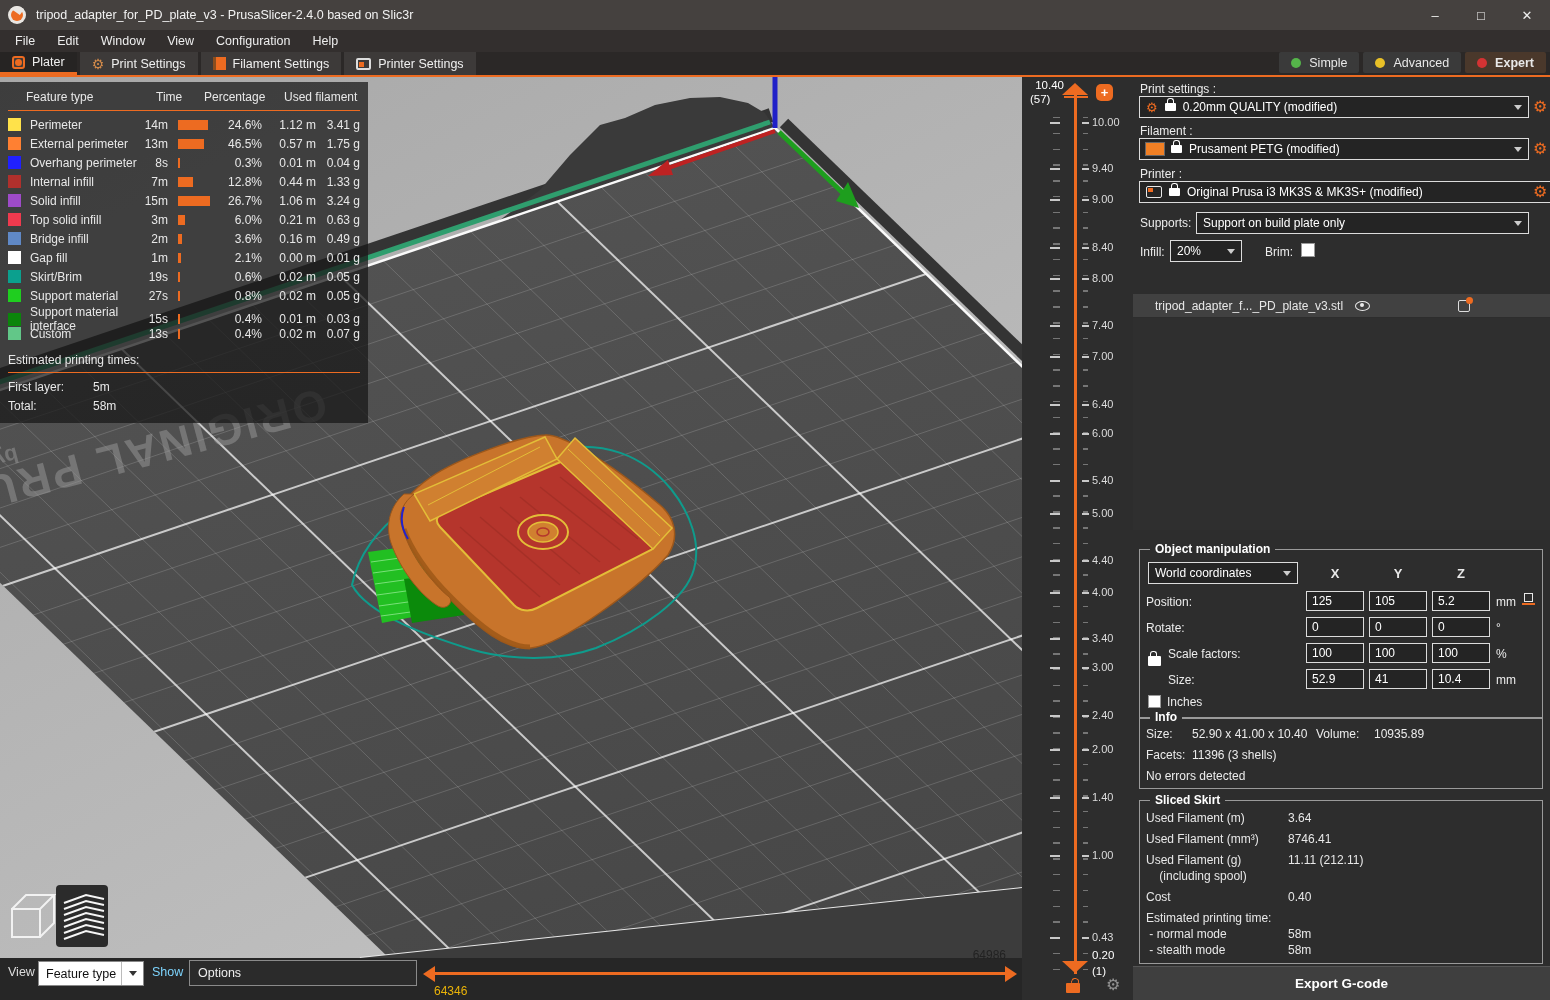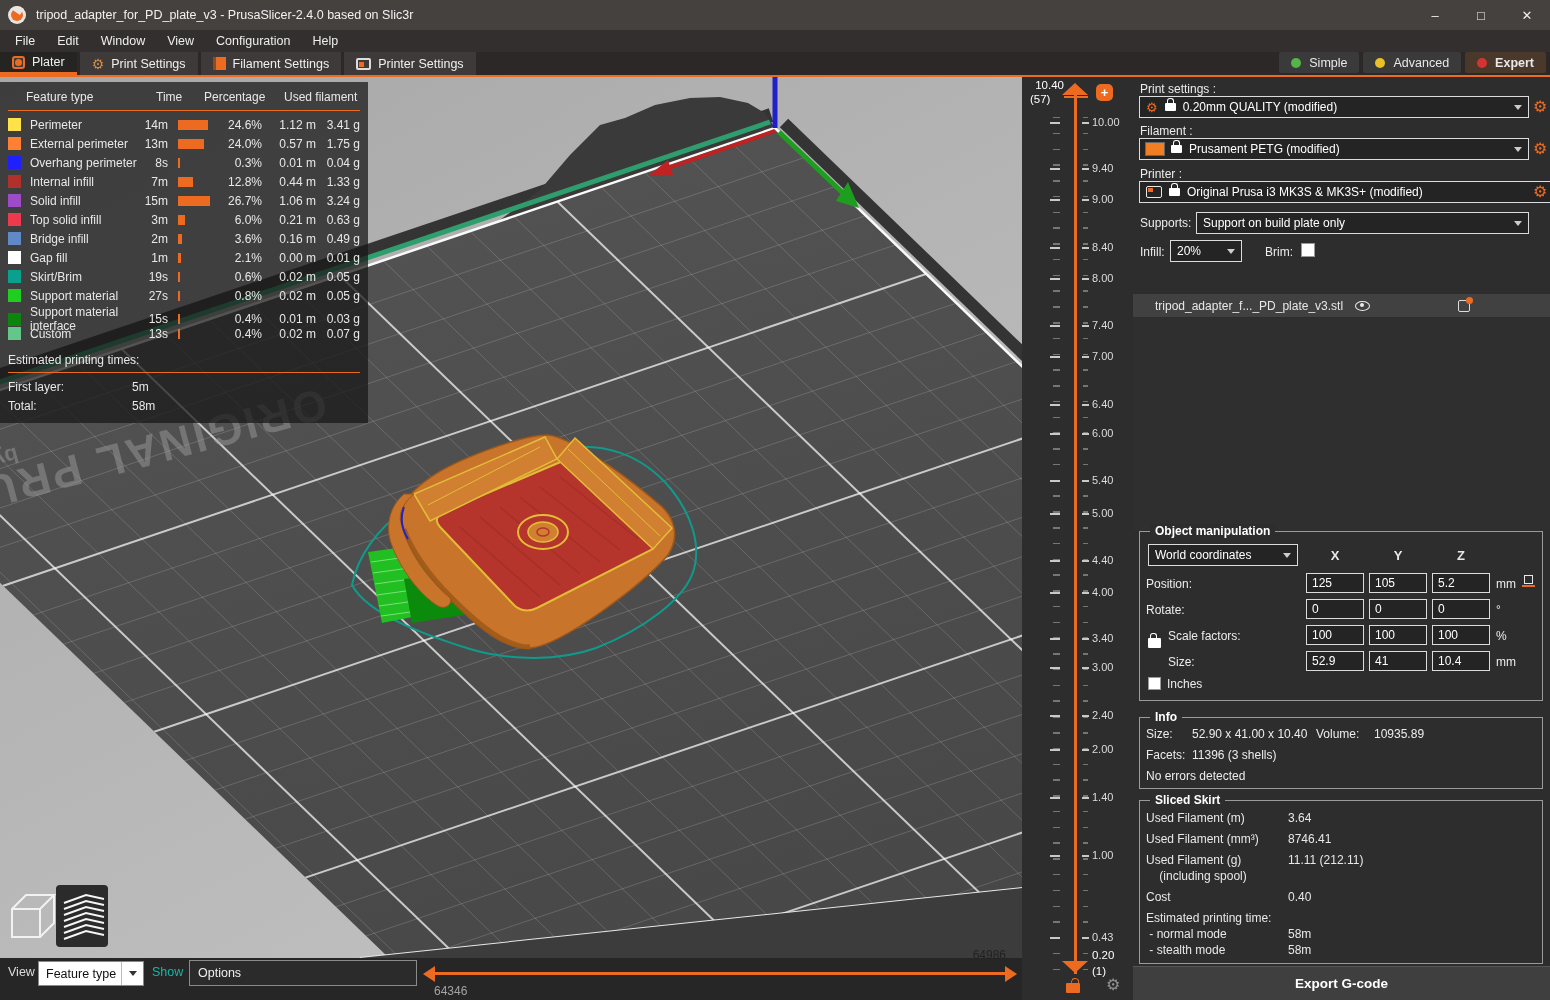--- a/index.html
+++ b/index.html
@@ -45,21 +45,21 @@
   .legend { left:0; top:82px; width:368px; background:rgba(24,24,24,0.74); padding:6px 8px 8px 8px; }
   .lg-head { display:grid; grid-template-columns:148px 36px 92px 90px; font-size:12px; color:#e8e8e8; padding:2px 0 6px 0; }
   .lg-divider { height:1px; background:#ED6B21; margin-bottom:4px; }
   .lg-row { display:grid; grid-template-columns:22px 108px 36px 40px 48px 54px 44px; align-items:center; height:19px; font-size:12px; }
   .lg-swatch { width:13px; height:13px; }
   .lg-time { text-align:right; padding-right:6px; }
   .lg-barcell { padding-left:4px; }
   .lg-bar { height:10px; background:#ED6B21; }
   .lg-pct, .lg-m, .lg-g { text-align:right; }
   .lg-times-title { margin-top:8px; padding:2px 0 5px 0; }
-  .lg-times-row { display:grid; grid-template-columns:85px auto; height:19px; align-items:center;gap:39px; }
+  .lg-times-row { display:grid; grid-template-columns:85px auto; height:19px; align-items:center; }
 
   
   .bottombar { left:0; top:958px; width:1022px; height:42px; background:#262626; }
   .white-select { background:#fff; color:#111; border:1px solid #888; display:flex; align-items:center; }
   .white-select .txt { padding-left:7px; }
   .white-select .chevbox { margin-left:auto; width:22px; height:100%; border-left:1px solid #bbb; display:flex; align-items:center; justify-content:center; }
   .tri-down-dark { width:0; height:0; border-left:4px solid transparent; border-right:4px solid transparent; border-top:5px solid #333; }
   .dark-field { background:#2b2b2b; border:1px solid #8a8a8a; color:#eee; display:flex; align-items:center; padding-left:8px; }
   .hline { height:3px; background:#ED6B21; }
   .tri-left { width:0; height:0; border-top:8px solid transparent; border-bottom:8px solid transparent; border-right:12px solid #ED6B21; }
@@ -359,21 +359,21 @@
           <span class="lg-m">1.12 m</span>
           <span class="lg-g">3.41 g</span>
         </div>
         <div class="lg-row">
           <span class="lg-swatch" style="background: rgb(255, 128, 50);"></span>
           <span class="">External perimeter</span>
           <span class="lg-time">13m</span>
           <span class="lg-barcell">
             <div class="lg-bar" style="width: 26px;"></div>
           </span>
-          <span class="lg-pct">24.0%</span>
+          <span class="lg-pct">46.5%</span>
           <span class="lg-m">0.57 m</span>
           <span class="lg-g">1.75 g</span>
         </div>
         <div class="lg-row">
           <span class="lg-swatch" style="background: rgb(32, 32, 255);"></span>
           <span class="">Overhang perimeter</span>
           <span class="lg-time">8s</span>
           <span class="lg-barcell">
             <div class="lg-bar" style="width: 2px;"></div>
           </span>
@@ -494,28 +494,28 @@
   </div>
 
   <div class="abs bottombar"></div>
   <div class="abs" style="left:8px; top:965px; font-size:12.5px; color:#ddd">View</div>
   <div class="abs white-select" style="left:38px; top:961px; width:106px; height:25px; font-size:12.5px">
     <span class="txt">Feature type</span>
     <span class="chevbox">
         <span class="tri-down-dark"></span>
       </span>
   </div>
-  <div class="abs" style="left:152px; top:965px; font-size:12.5px; color:#14b8a6">Show</div>
+  <div class="abs" style="left:152px; top:965px; font-size:12.5px; color:#7dd3fc">Show</div>
   <div class="abs dark-field" style="left:189px; top:960px; width:228px; height:26px; font-size:12.5px">
     <span>Options</span>
   </div>
   <div class="abs hline" style="left:432px; top:972px; width:576px"></div>
   <div class="abs tri-left" style="left:423px; top:966px"></div>
   <div class="abs tri-right" style="left:1005px; top:966px"></div>
-  <div class="abs" style="left:434px; top:984px; font-size:12px; color:#a3a3a3">64346</div>
+  <div class="abs" style="left:434px; top:984px; font-size:12px; color:#eab308">64346</div>
   <div class="abs" style="left:946px; top:948px; width:60px; text-align:right; font-size:12px; color:#222">64986</div>
 
   <div class="abs sliderstrip">
     <div class="slider-val" style="left:2px; top:2px; width:40px; text-align:right">10.40</div>
     <div class="slider-val" style="left:8px; top:16px">(57)</div>
     <div class="vline"></div>
     <div class="tri-up" style="left:40px; top:6px"></div>
     <div class="abs" style="left:42px; top:19px; width:24px; height:2px; background:#ED6B21"></div>
     <div class="plusbtn">+</div>
     <div class="tickcol" style="left:31px; top:40px; width:7px; height:860px"></div>
@@ -632,21 +632,21 @@
   <div class="plabel" style="left:1265px; top:245px">Brim:</div>
   <div class="checkbox" style="left:1301px; top:243px"></div>
 
   <div class="objrow" style="top:294px; left:1133px">
     <span style="padding-left:22px">tripod_adapter_f..._PD_plate_v3.stl</span>
     <span class="eye" style="margin-left:12px"></span>
     <span class="editobj-ic" style="margin-left:88px"></span>
   </div>
   <div class="listarea" style="left:1133px; top:318px; height:212px"></div>
 
-  <div class="group" style="left:1139px; top:531px; width:404px; height:170px">
+  <div class="group" style="left:1139px; top:549px; width:404px; height:170px">
     <div class="gtitle">Object manipulation</div>
     <div class="combo" style="left:8px; top:12px; width:150px">
       <span>World coordinates</span>
       <span class="chev"></span>
     </div>
     <div class="axis-head" style="left:166px; top:16px">X</div>
     <div class="axis-head" style="left:229px; top:16px">Y</div>
     <div class="axis-head" style="left:292px; top:16px">Z</div>
 
     <div class="plabel" style="left:6px; top:45px">Position:</div>

